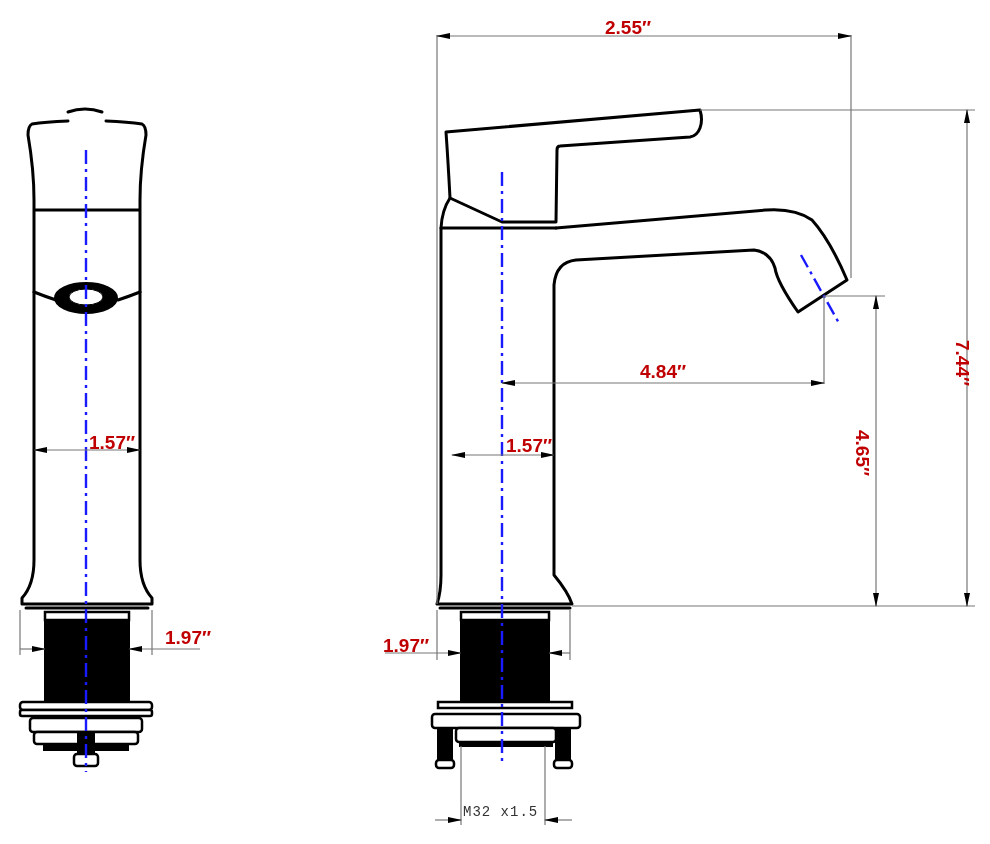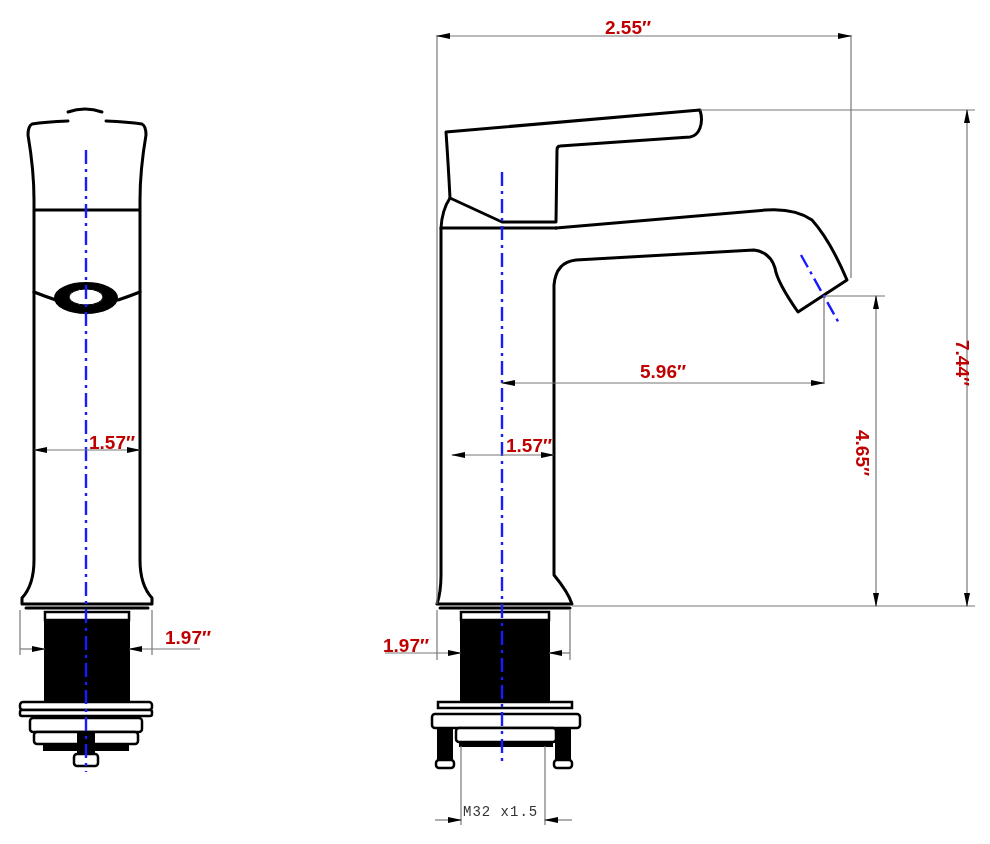--- a/index.html
+++ b/index.html
@@ -111,17 +111,17 @@
     <line class="dim" x1="435" y1="820" x2="461" y2="820" marker-end="url(#arr)"></line>
     <line class="dim" x1="545" y1="820" x2="572" y2="820" marker-start="url(#arrs)"></line>
   </g>
 </svg>
 
 <div class="label" style="left:89px; top:433px;">1.57″</div>
 <div class="label" style="left:165px; top:628px;">1.97″</div>
 
 <div class="label" style="left:605px; top:18px;">2.55″</div>
 <div class="label vert" style="left:972px; top:340px;">7.44″</div>
-<div class="label" style="left:640px; top:362px;">5.96″</div>
+<div class="label" style="left:640px; top:362px;">4.84″</div>
 <div class="label vert" style="left:872px; top:430px;">4.65″</div>
 <div class="label" style="left:506px; top:436px;">1.57″</div>
 <div class="label" style="left:383px; top:636px;">1.97″</div>
 <div class="thread-label" style="left:463px; top:804px;">M32 x1.5</div>
 
 </body></html>

